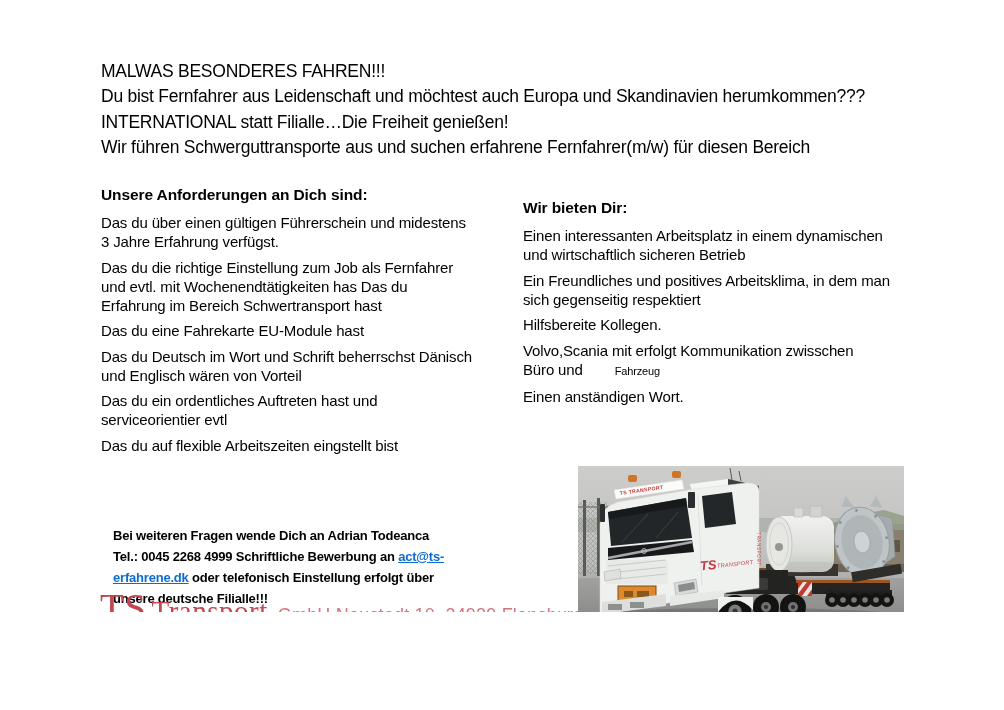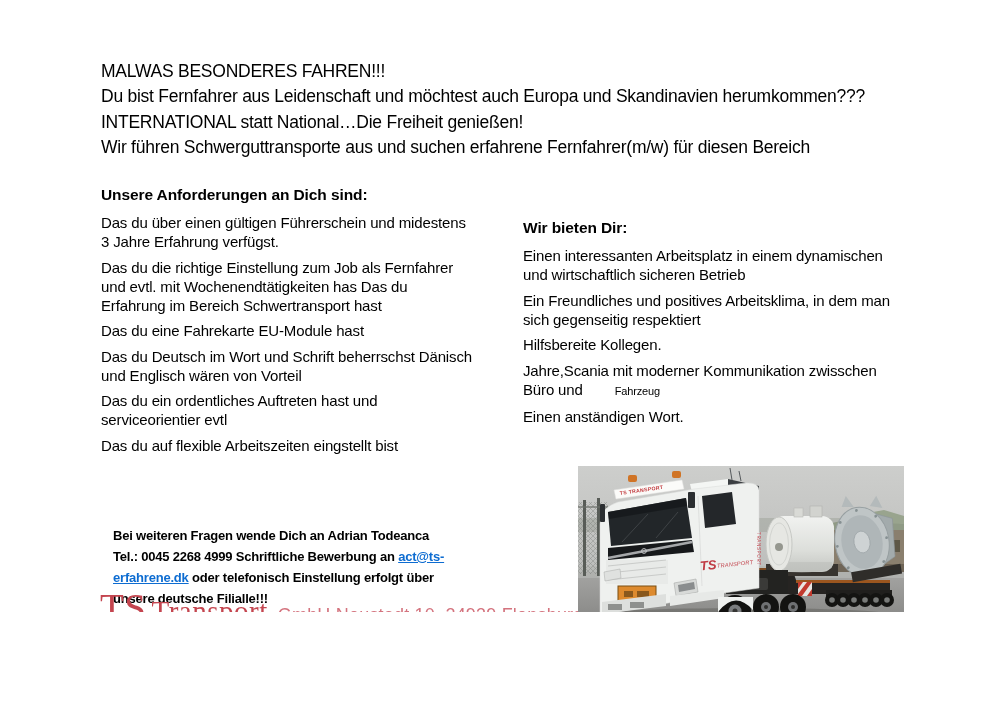--- a/index.html
+++ b/index.html
@@ -7,21 +7,21 @@
   .page {
     position:relative; width:1004px; height:612px; background:#ffffff;
     font-family:"Liberation Sans", sans-serif; color:#000; overflow:hidden;
   }
   .intro {
     position:absolute; left:101px; top:59px; width:880px;
     font-size:17.5px; line-height:25.4px; letter-spacing:-0.25px; color:#000;
   }
   .col { position:absolute; }
   .col-left  { left:101px; top:186px; width:405px; }
-  .col-right { left:523px; top:219px; width:395px; }
+  .col-right { left:523px; top:199px; width:395px; }
   .col-heading {
     font-size:15.5px; font-weight:bold; 
     letter-spacing:-0.1px; margin-bottom:9px;
   }
   .col-item { font-size:15px; line-height:19px; letter-spacing:-0.15px; margin-bottom:6.5px; }
   .col-item .small { font-size:11px;margin-left:28px; }
   .contact {
     position:absolute; left:101px; top:525px; width:485px;
     font-size:13px; font-weight:bold; line-height:21px; letter-spacing:-0.2px;margin-left:12px;
   }
@@ -38,21 +38,21 @@
   .photo svg { display:block; width:100%; height:100%; }
 </style>
 </head>
 <body>
 
 <div class="page">
 
   <div class="intro">
       <div><span>MALWAS BESONDERES FAHREN!!!</span></div>
       <div><span>Du bist Fernfahrer aus Leidenschaft und möchtest auch Europa und Skandinavien herumkommen???</span></div>
-      <div><span>INTERNATIONAL statt National…Die Freiheit genießen!</span></div>
+      <div><span>INTERNATIONAL statt Filialle…Die Freiheit genießen!</span></div>
       <div><span>Wir führen Schwerguttransporte aus und suchen erfahrene Fernfahrer(m/w) für diesen Bereich</span></div>
     </div>
 
   <div class="col col-left">
     <div class="col-heading">Unsere Anforderungen an Dich sind:</div>
     <div>
         <div class="col-item"><span>Das du über einen gültigen Führerschein und midestens</span><br><span>3 Jahre Erfahrung verfügst.</span></div>
         <div class="col-item"><span>Das du die richtige Einstellung zum Job als Fernfahrer</span><br><span>und evtl. mit Wochenendtätigkeiten has Das du</span><br><span>Erfahrung im Bereich Schwertransport hast</span></div>
         <div class="col-item"><span>Das du eine Fahrekarte EU-Module hast</span></div>
         <div class="col-item"><span>Das du Deutsch im Wort und Schrift beherrschst Dänisch</span><br><span>und Englisch wären von Vorteil</span></div>
@@ -60,21 +60,21 @@
         <div class="col-item"><span>Das du auf flexible Arbeitszeiten eingstellt bist</span></div>
       </div>
   </div>
 
   <div class="col col-right">
     <div class="col-heading">Wir bieten Dir:</div>
     <div>
         <div class="col-item"><span>Einen interessanten Arbeitsplatz in einem dynamischen</span><br><span>und wirtschaftlich sicheren Betrieb</span></div>
         <div class="col-item"><span>Ein Freundliches und positives Arbeitsklima, in dem man</span><br><span>sich gegenseitig respektiert</span></div>
         <div class="col-item"><span>Hilfsbereite Kollegen.</span></div>
-        <div class="col-item"><span>Jahre,Scania mit moderner Kommunikation zwisschen</span><br><span>Büro und </span><span class="small">Fahrzeug</span></div>
+        <div class="col-item"><span>Volvo,Scania mit erfolgt Kommunikation zwisschen</span><br><span>Büro und </span><span class="small">Fahrzeug</span></div>
         <div class="col-item"><span>Einen anständigen Wort.</span></div>
       </div>
   </div>
 
   <div class="contact"><span>Bei weiteren Fragen wende Dich an Adrian Todeanca</span><br><span>Tel.: 0045 2268 4999 Schriftliche Bewerbung an </span><a class="link" href="#">act@ts-</a><br><a class="link" href="#">erfahrene.dk</a><span> oder telefonisch Einstellung erfolgt über</span><br><span>unsere deutsche Filialle!!!</span></div>
 
   <div class="logo-row">
     <span class="logo-ts" style="color: rgb(196, 69, 79);">TS</span>
     <span class="logo-transport" style="color: rgb(196, 69, 79);">Transport</span>
     <span class="logo-suffix" style="color: rgb(212, 115, 126);">GmbH Neustadt 10, 24939 Flensburg</span>

